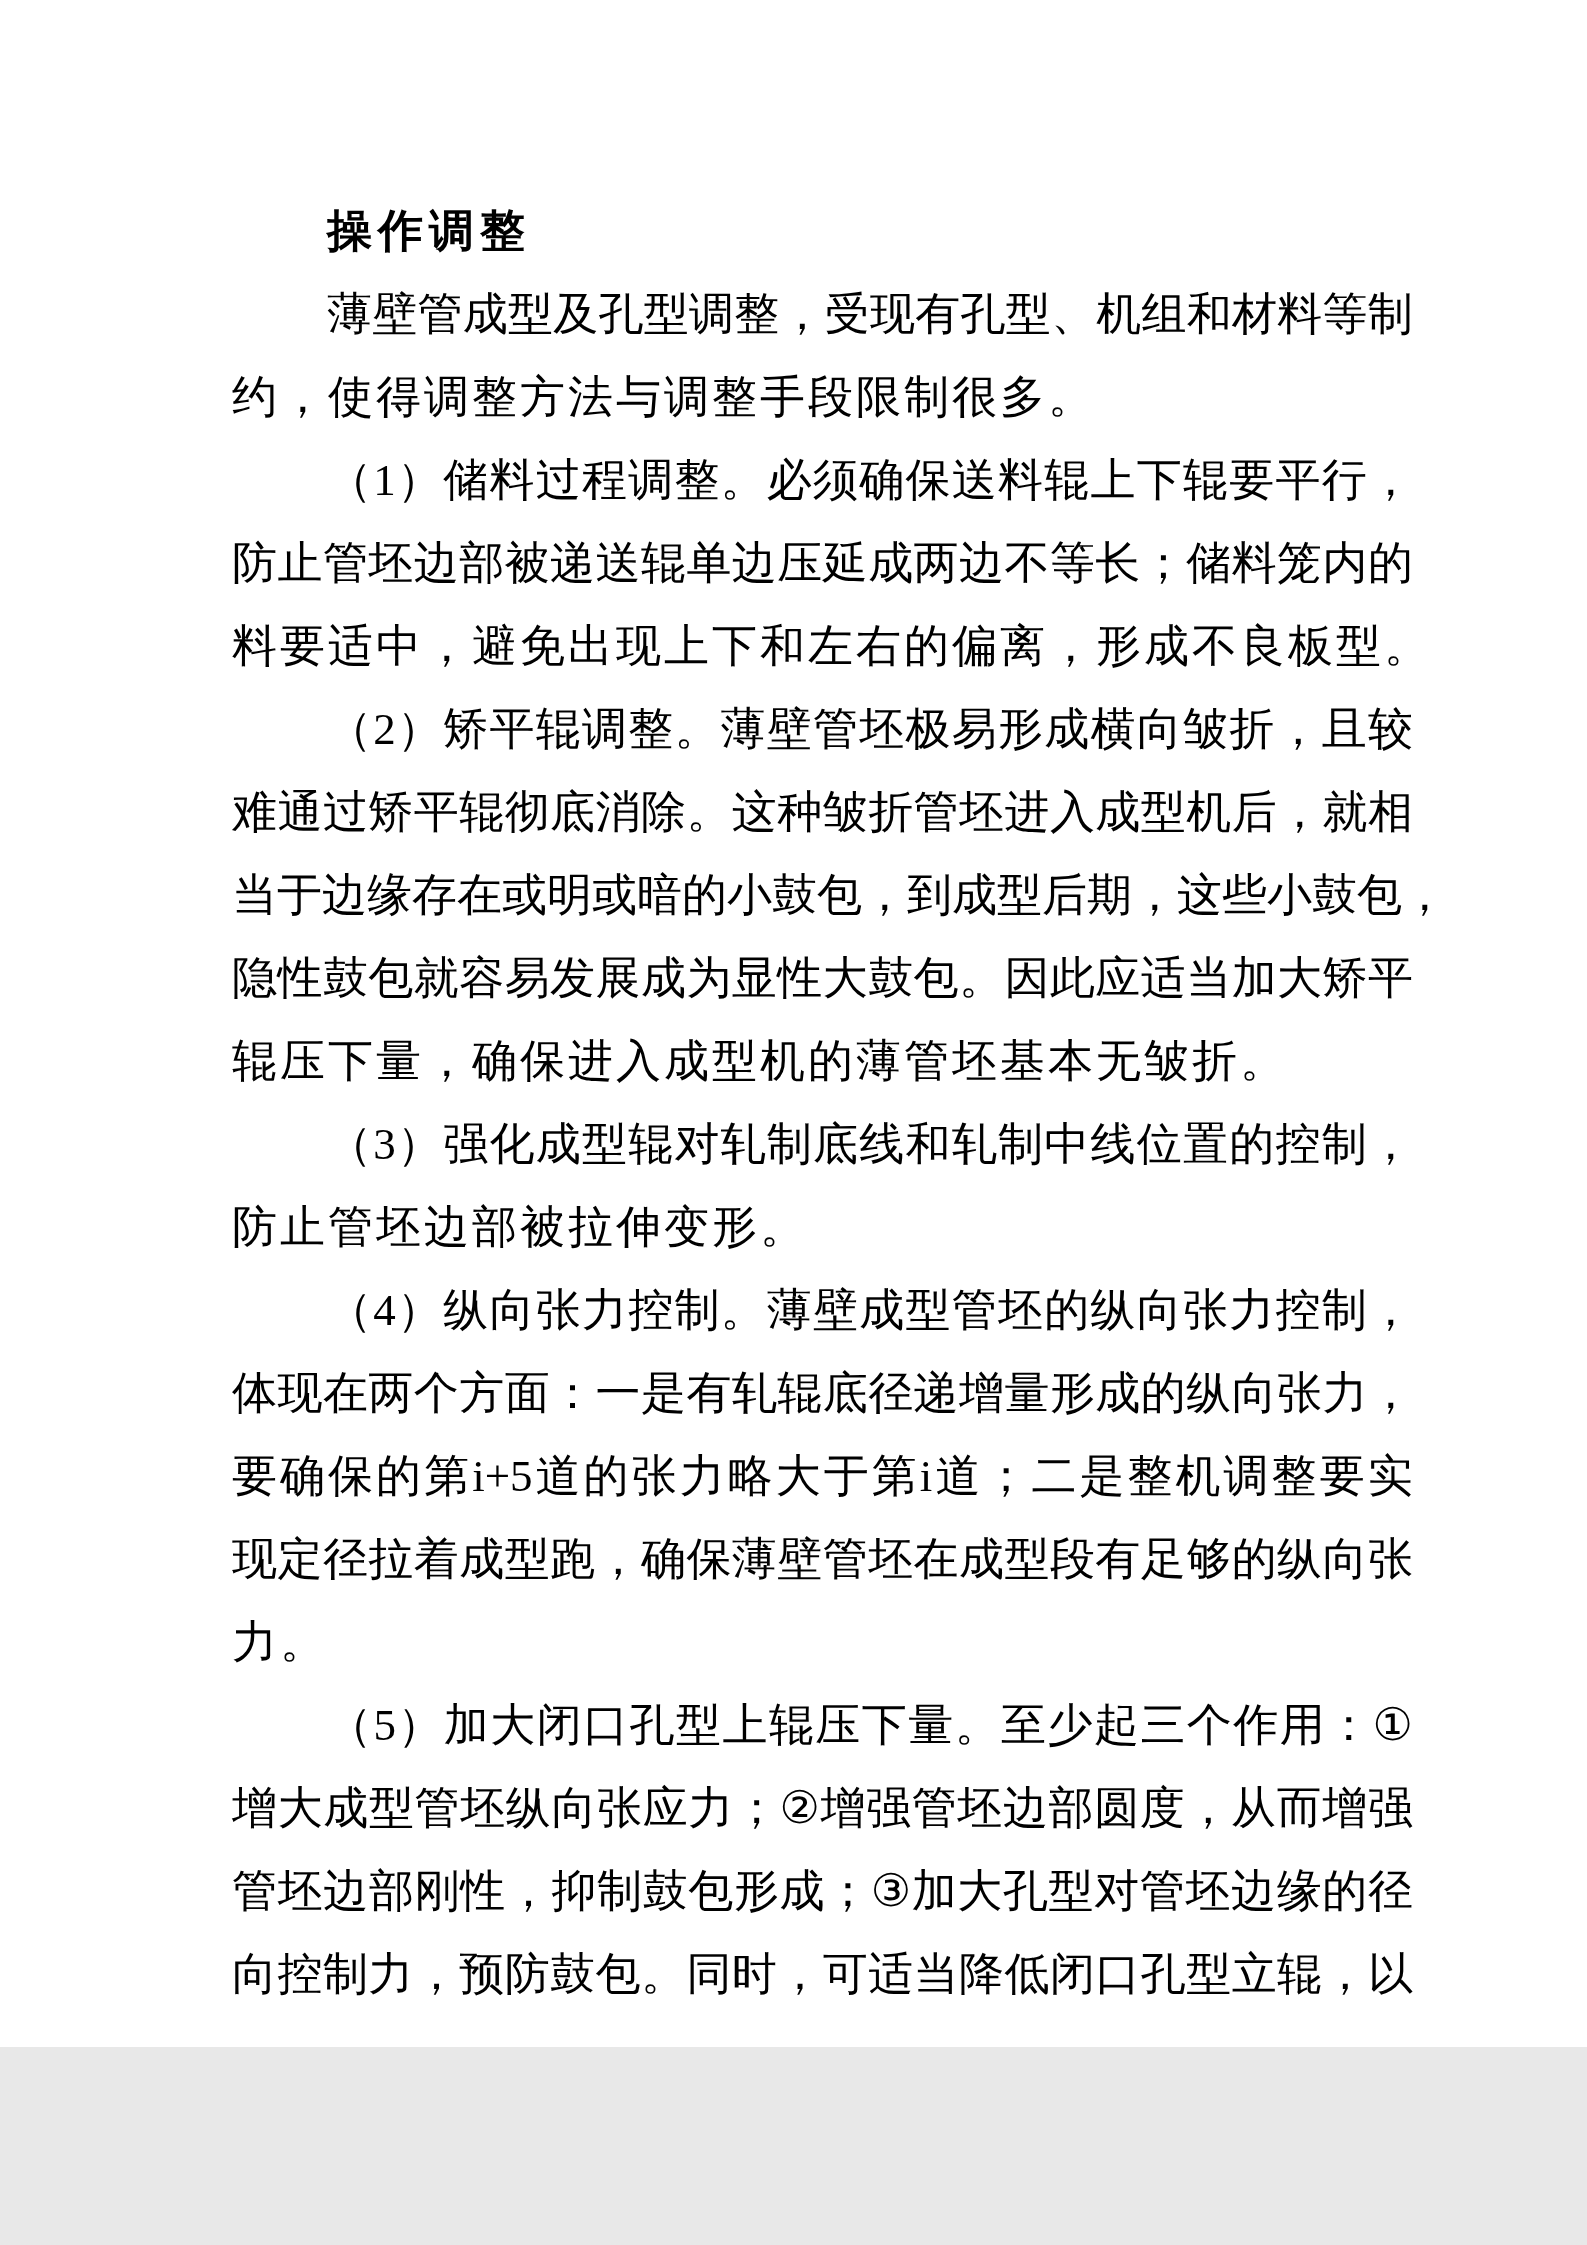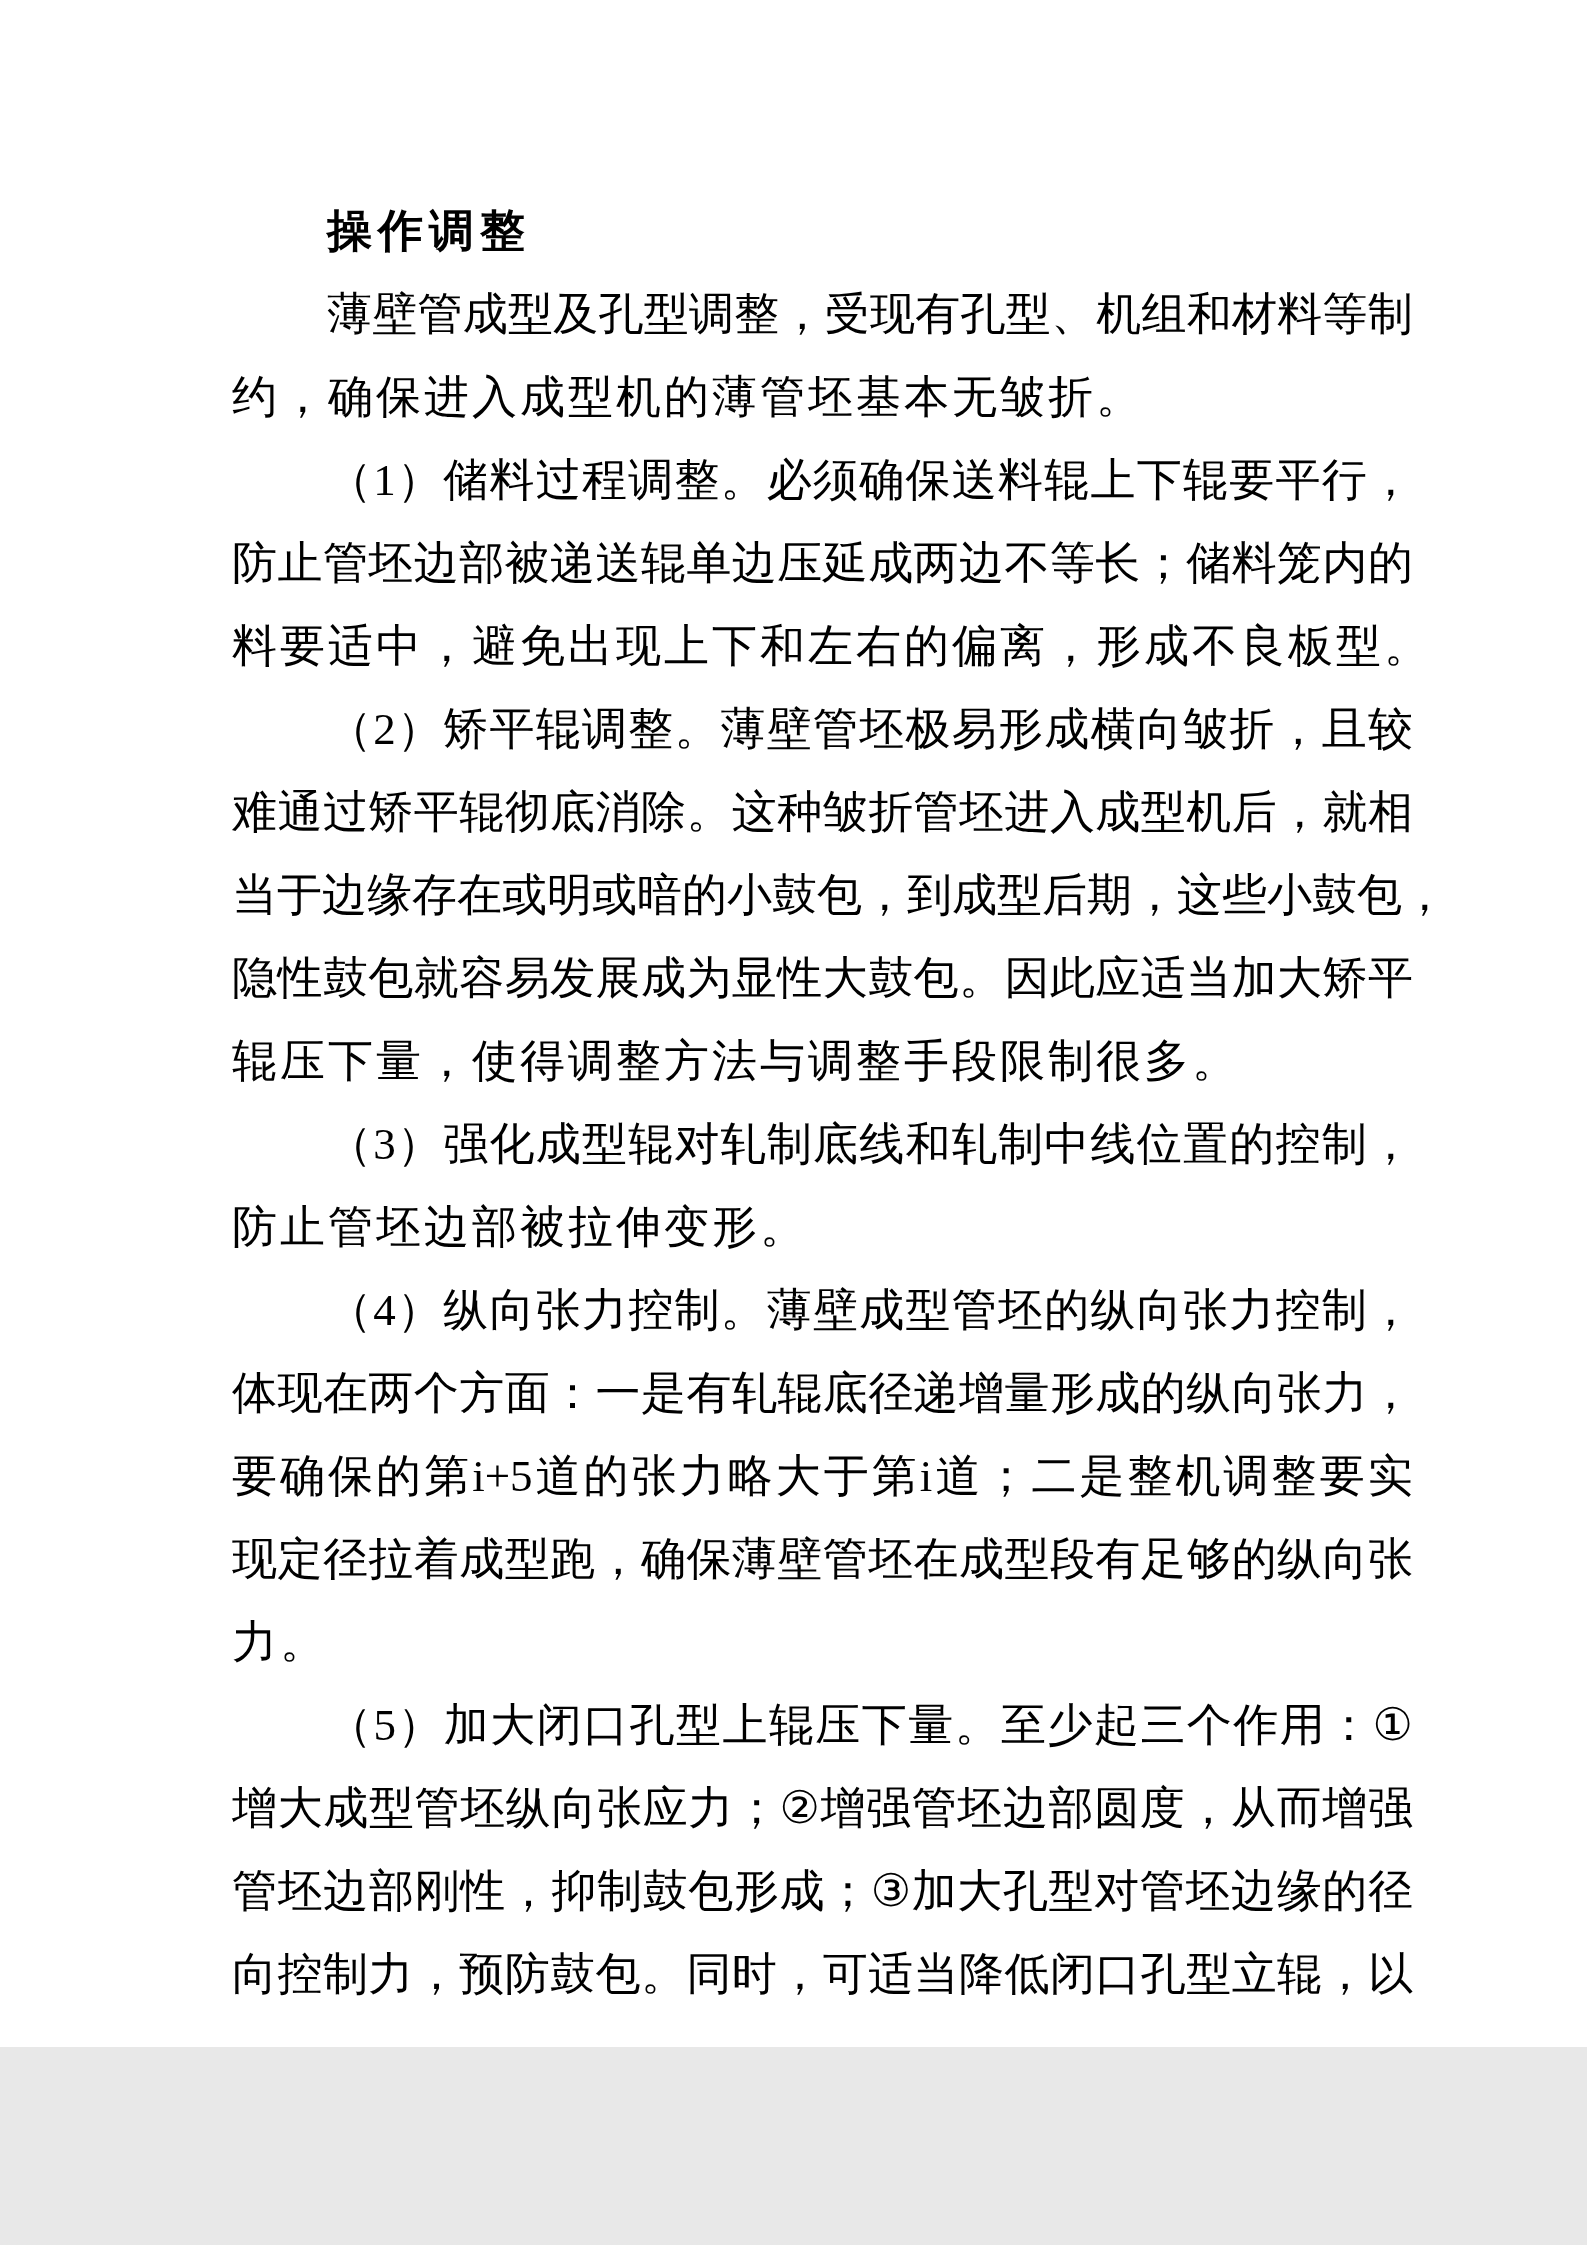--- a/index.html
+++ b/index.html
@@ -31,29 +31,29 @@
     font-weight:bold;
     letter-spacing:6px;
   }
 </style>
 </head>
 <body>
 
 <div class="page">
   <div class="line title indent">操作调整</div>
   <div class="line justify indent"><span>薄</span><span>壁</span><span>管</span><span>成</span><span>型</span><span>及</span><span>孔</span><span>型</span><span>调</span><span>整</span><span>，</span><span>受</span><span>现</span><span>有</span><span>孔</span><span>型</span><span>、</span><span>机</span><span>组</span><span>和</span><span>材</span><span>料</span><span>等</span><span>制</span></div>
-  <div class="line">约，确保进入成型机的薄管坯基本无皱折。</div>
+  <div class="line">约，使得调整方法与调整手段限制很多。</div>
   <div class="line justify indent"><span>（</span><span>1</span><span>）</span><span>储</span><span>料</span><span>过</span><span>程</span><span>调</span><span>整</span><span>。</span><span>必</span><span>须</span><span>确</span><span>保</span><span>送</span><span>料</span><span>辊</span><span>上</span><span>下</span><span>辊</span><span>要</span><span>平</span><span>行</span><span>，</span></div>
   <div class="line justify"><span>防</span><span>止</span><span>管</span><span>坯</span><span>边</span><span>部</span><span>被</span><span>递</span><span>送</span><span>辊</span><span>单</span><span>边</span><span>压</span><span>延</span><span>成</span><span>两</span><span>边</span><span>不</span><span>等</span><span>长</span><span>；</span><span>储</span><span>料</span><span>笼</span><span>内</span><span>的</span></div>
   <div class="line">料要适中，避免出现上下和左右的偏离，形成不良板型。</div>
   <div class="line justify indent"><span>（</span><span>2</span><span>）</span><span>矫</span><span>平</span><span>辊</span><span>调</span><span>整</span><span>。</span><span>薄</span><span>壁</span><span>管</span><span>坯</span><span>极</span><span>易</span><span>形</span><span>成</span><span>横</span><span>向</span><span>皱</span><span>折</span><span>，</span><span>且</span><span>较</span></div>
   <div class="line justify"><span>难</span><span>通</span><span>过</span><span>矫</span><span>平</span><span>辊</span><span>彻</span><span>底</span><span>消</span><span>除</span><span>。</span><span>这</span><span>种</span><span>皱</span><span>折</span><span>管</span><span>坯</span><span>进</span><span>入</span><span>成</span><span>型</span><span>机</span><span>后</span><span>，</span><span>就</span><span>相</span></div>
   <div class="line justify"><span>当</span><span>于</span><span>边</span><span>缘</span><span>存</span><span>在</span><span>或</span><span>明</span><span>或</span><span>暗</span><span>的</span><span>小</span><span>鼓</span><span>包</span><span>，</span><span>到</span><span>成</span><span>型</span><span>后</span><span>期</span><span>，</span><span>这</span><span>些</span><span>小</span><span>鼓</span><span>包</span><span>，</span></div>
   <div class="line justify"><span>隐</span><span>性</span><span>鼓</span><span>包</span><span>就</span><span>容</span><span>易</span><span>发</span><span>展</span><span>成</span><span>为</span><span>显</span><span>性</span><span>大</span><span>鼓</span><span>包</span><span>。</span><span>因</span><span>此</span><span>应</span><span>适</span><span>当</span><span>加</span><span>大</span><span>矫</span><span>平</span></div>
-  <div class="line">辊压下量，使得调整方法与调整手段限制很多。</div>
+  <div class="line">辊压下量，确保进入成型机的薄管坯基本无皱折。</div>
   <div class="line justify indent"><span>（</span><span>3</span><span>）</span><span>强</span><span>化</span><span>成</span><span>型</span><span>辊</span><span>对</span><span>轧</span><span>制</span><span>底</span><span>线</span><span>和</span><span>轧</span><span>制</span><span>中</span><span>线</span><span>位</span><span>置</span><span>的</span><span>控</span><span>制</span><span>，</span></div>
   <div class="line">防止管坯边部被拉伸变形。</div>
   <div class="line justify indent"><span>（</span><span>4</span><span>）</span><span>纵</span><span>向</span><span>张</span><span>力</span><span>控</span><span>制</span><span>。</span><span>薄</span><span>壁</span><span>成</span><span>型</span><span>管</span><span>坯</span><span>的</span><span>纵</span><span>向</span><span>张</span><span>力</span><span>控</span><span>制</span><span>，</span></div>
   <div class="line justify"><span>体</span><span>现</span><span>在</span><span>两</span><span>个</span><span>方</span><span>面</span><span>：</span><span>一</span><span>是</span><span>有</span><span>轧</span><span>辊</span><span>底</span><span>径</span><span>递</span><span>增</span><span>量</span><span>形</span><span>成</span><span>的</span><span>纵</span><span>向</span><span>张</span><span>力</span><span>，</span></div>
   <div class="line justify"><span>要</span><span>确</span><span>保</span><span>的</span><span>第</span><span>i+5</span><span>道</span><span>的</span><span>张</span><span>力</span><span>略</span><span>大</span><span>于</span><span>第</span><span>i</span><span>道</span><span>；</span><span>二</span><span>是</span><span>整</span><span>机</span><span>调</span><span>整</span><span>要</span><span>实</span></div>
   <div class="line justify"><span>现</span><span>定</span><span>径</span><span>拉</span><span>着</span><span>成</span><span>型</span><span>跑</span><span>，</span><span>确</span><span>保</span><span>薄</span><span>壁</span><span>管</span><span>坯</span><span>在</span><span>成</span><span>型</span><span>段</span><span>有</span><span>足</span><span>够</span><span>的</span><span>纵</span><span>向</span><span>张</span></div>
   <div class="line">力。</div>
   <div class="line justify indent"><span>（</span><span>5</span><span>）</span><span>加</span><span>大</span><span>闭</span><span>口</span><span>孔</span><span>型</span><span>上</span><span>辊</span><span>压</span><span>下</span><span>量</span><span>。</span><span>至</span><span>少</span><span>起</span><span>三</span><span>个</span><span>作</span><span>用</span><span>：</span><span>①</span></div>
   <div class="line justify"><span>增</span><span>大</span><span>成</span><span>型</span><span>管</span><span>坯</span><span>纵</span><span>向</span><span>张</span><span>应</span><span>力</span><span>；</span><span>②</span><span>增</span><span>强</span><span>管</span><span>坯</span><span>边</span><span>部</span><span>圆</span><span>度</span><span>，</span><span>从</span><span>而</span><span>增</span><span>强</span></div>
   <div class="line justify"><span>管</span><span>坯</span><span>边</span><span>部</span><span>刚</span><span>性</span><span>，</span><span>抑</span><span>制</span><span>鼓</span><span>包</span><span>形</span><span>成</span><span>；</span><span>③</span><span>加</span><span>大</span><span>孔</span><span>型</span><span>对</span><span>管</span><span>坯</span><span>边</span><span>缘</span><span>的</span><span>径</span></div>

